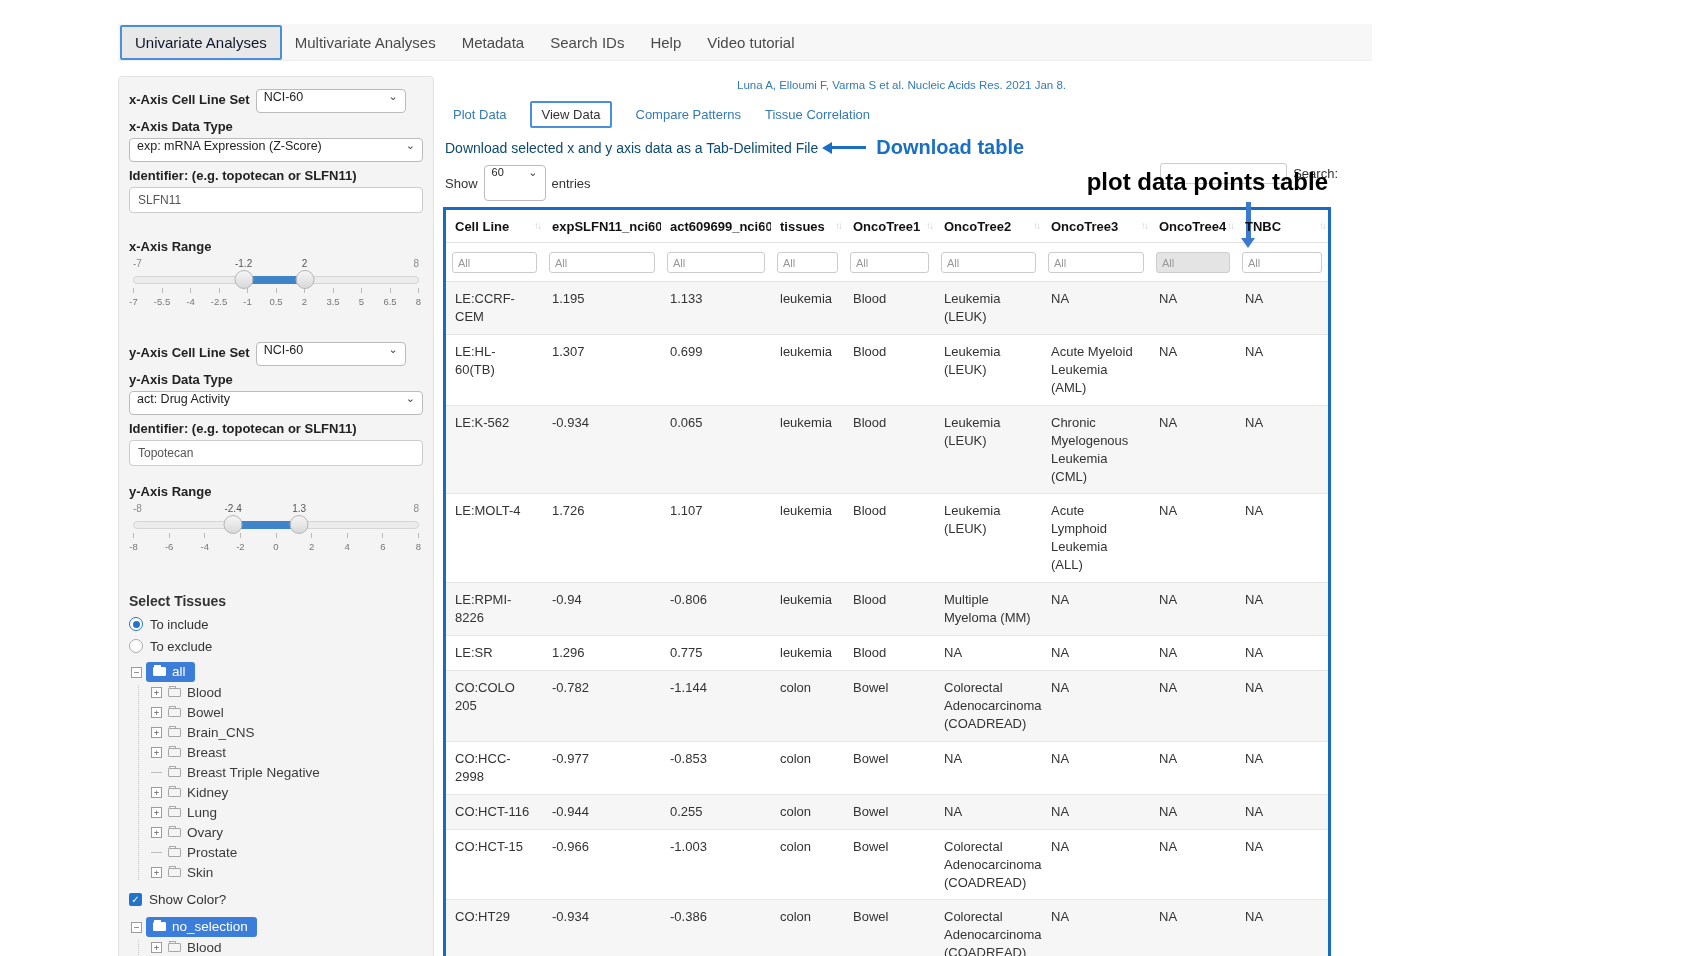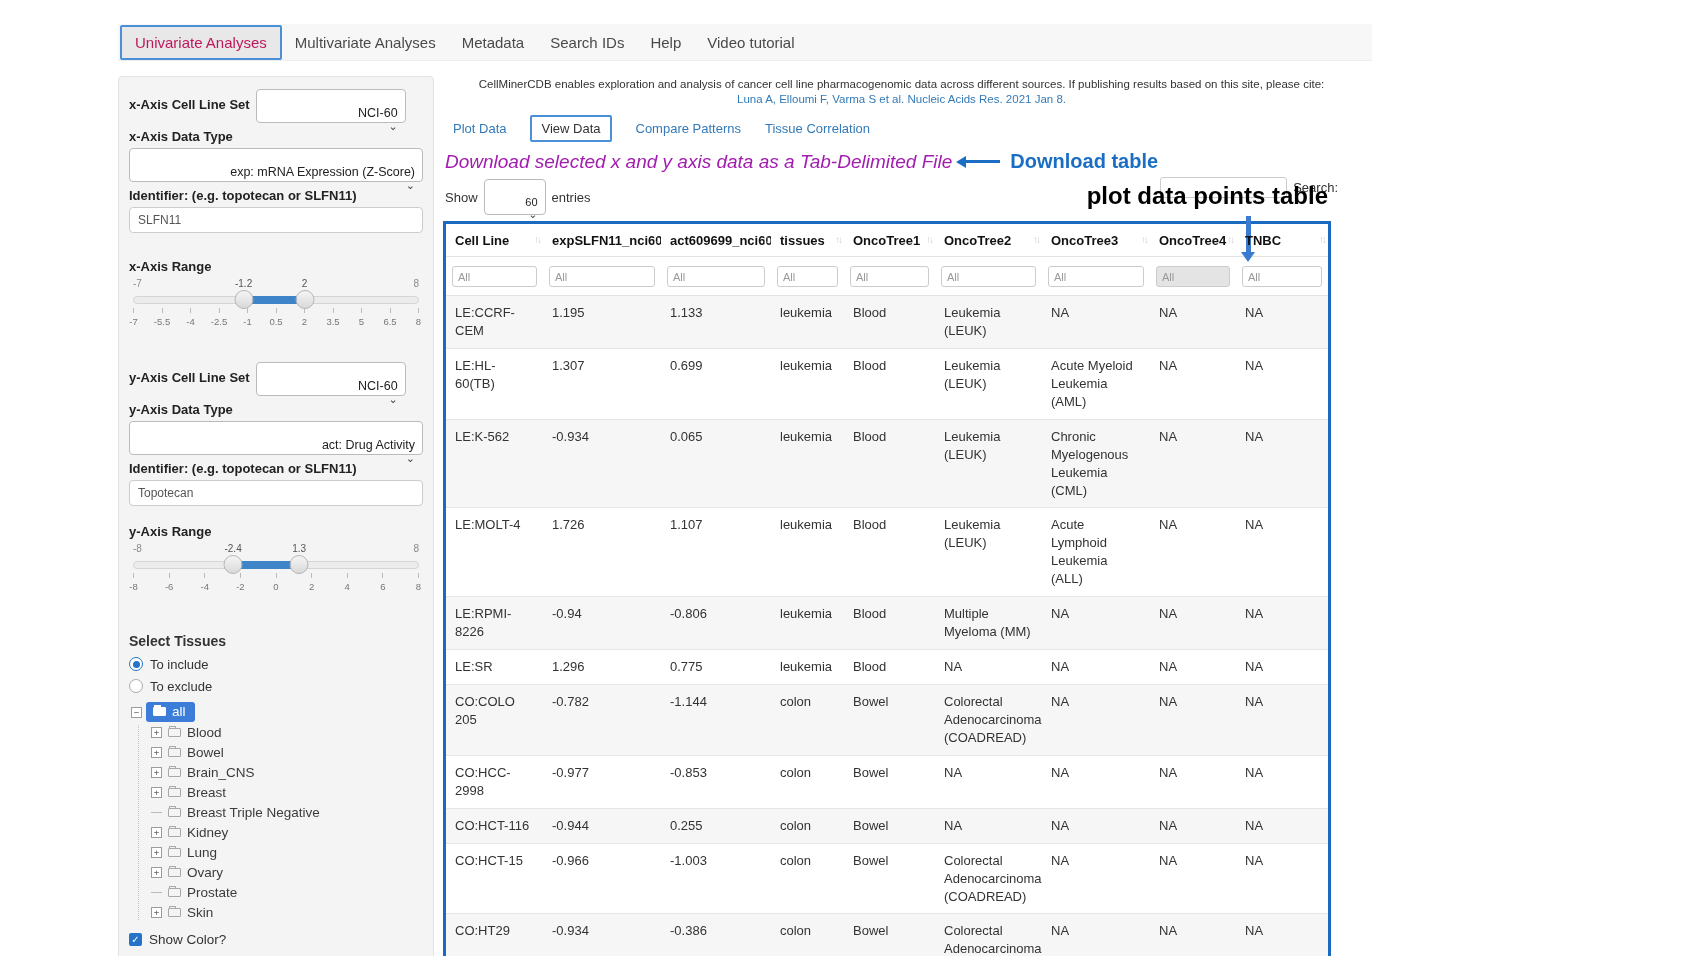--- a/index.html
+++ b/index.html
@@ -3,29 +3,29 @@
 <meta charset="utf-8">
 <style>
   * { box-sizing: border-box; margin: 0; padding: 0; }
   html,body { width:1700px; height:956px; background:#fff; font-family:"Liberation Sans","DejaVu Sans",sans-serif; color:#333; }
   #page { position:relative; width:1700px; height:956px; overflow:hidden; }
   #content { position:absolute; left:118px; top:24px; width:1254px; }
 
   
   .navbar { background:#f7f7f7; border-bottom:1px solid #eee; height:37px; display:flex; align-items:center; padding-left:2px; }
   .nav-item { font-size:15px; color:#4a4a4a; padding:7px 13px; cursor:pointer; white-space:nowrap; }
-  .nav-item.active { border:2px solid #4a90d9; background:#e8e8e8; border-radius:2px; color:#be185d; }
+  .nav-item.active { border:2px solid #4a90d9; background:#e8e8e8; border-radius:2px; color:#0f172a; }
 
   .body-row { display:flex; margin-top:15px; }
 
   
   .sidebar { width:316px; min-height:860px; background:#f4f4f4; border:1px solid #e3e3e3; border-radius:4px; padding:12px 10px 14px 10px; flex-shrink:0; }
   .sb-label { font-size:13px; font-weight:bold; color:#222; margin-bottom:4px; }
   .inline-row { display:flex; align-items:center; gap:6px; margin-bottom:6px; }
-  .selectbox { background:#fff; border:1px solid #bbb; border-radius:4px; height:24px; font-size:12.5px; display:flex; align-items:flex-end; justify-content:space-between; padding:16px 7px; color:#222; cursor:pointer;flex-direction:column; }
+  .selectbox { background:#fff; border:1px solid #bbb; border-radius:4px; height:24px; font-size:12.5px; display:flex; align-items:flex-start; justify-content:space-between; padding:0 7px; color:#222; cursor:pointer; }
   .selectbox .chev { color:#444; font-size:11px; margin-left:6px; }
   .sb-select-narrow { width:150px; }
   .sb-select-full { width:100%; margin-bottom:6px; }
   .sb-input { width:100%; height:26px; border:1px solid #ccc; border-radius:4px; background:#fff; font-size:12px; color:#555; padding:0 8px; margin-bottom:10px; font-family:"Liberation Sans","DejaVu Sans",sans-serif; }
 
   
   .slider { position:relative; height:58px; margin:2px 4px 14px 4px; }
   .sl-minmax { position:absolute; top:0; font-size:10px; color:#8a8a8a; }
   .sl-handle-label { position:absolute; top:0; font-size:10px; color:#555; transform:translateX(-50%); }
   .sl-track { position:absolute; top:18px; left:0; right:0; height:8px; background:#ececec; border:1px solid #d5d5d5; border-radius:5px; }
@@ -59,21 +59,21 @@
   .checkbox { width:13px; height:13px; background:#2573c9; border-radius:2px; color:#fff; font-size:10px; line-height:13px; text-align:center; flex-shrink:0; }
 
   
   .main { position:relative; margin-left:9px; width:917px; }
   .citation { text-align:center; font-size:11.5px; color:#333; margin-top:2px; }
   .citation-link { text-align:center; font-size:11.5px; color:#337ab7; margin-top:3px; cursor:pointer; }
   .tabs-row { display:flex; align-items:center; gap:24px; margin:10px 0 0 10px; }
   .tab { font-size:13px; color:#337ab7; cursor:pointer; white-space:nowrap; }
   .tab.active { border:2px solid #4a90d9; border-radius:2px; color:#333; padding:4px 9px; }
   .dl-row { display:flex; align-items:center; margin:8px 0 0 2px; }
-  .dl-link { font-size:19px; color:#a21caf; cursor:pointer;font-style:italic; }
+  .dl-link { font-size:14px; color:#0c4a6e; cursor:pointer; }
   .ann-arrow-left { width:0; height:0; border-top:6px solid transparent; border-bottom:6px solid transparent; border-right:10px solid #1a6fc4; margin-left:4px; }
   .ann-arrow-shaft { width:34px; height:3px; background:#1a6fc4; }
   .ann-dl-text { font-size:20px; font-weight:bold; color:#1a6fc4; margin-left:10px; font-family:"Liberation Sans","DejaVu Sans",sans-serif; }
   .show-row { display:flex; align-items:center; gap:6px; font-size:13px; color:#333; margin:6px 0 6px 2px; position:relative; }
   .entries-select { width:62px; height:36px; font-size:11px; }
   .search-wrap { position:absolute; right:22px; top:-2px; display:flex; align-items:center; gap:6px; }
   .search-input { width:127px; height:21px; border:1px solid #ccc; border-radius:3px; background:#fff; }
   .search-label { font-size:13px; color:#333; }
 
   .ann-plot { position:absolute; top:-42px; right:0; font-size:24px; font-weight:bold; color:#000000; white-space:nowrap; }
@@ -353,21 +353,20 @@
                 <span class="folder"></span>
                 <span>Bowel</span>
               </div>
             </div>
           </div>
 
       </div>
 
       <div class="main">
 
-        <div class="citation">CellMinerCDB enables exploration and analysis of cancer cell line pharmacogenomic data across different sources. If publishing results based on this site, please cite:</div>
         <div class="citation-link">Luna A, Elloumi F, Varma S et al. Nucleic Acids Res. 2021 Jan 8.</div>
 
         <div class="tabs-row" id="tabs-row">
             <div class="tab">Plot Data</div>
             <div class="tab active">View Data</div>
             <div class="tab">Compare Patterns</div>
             <div class="tab">Tissue Correlation</div>
           </div>
 
         <div class="dl-row">

